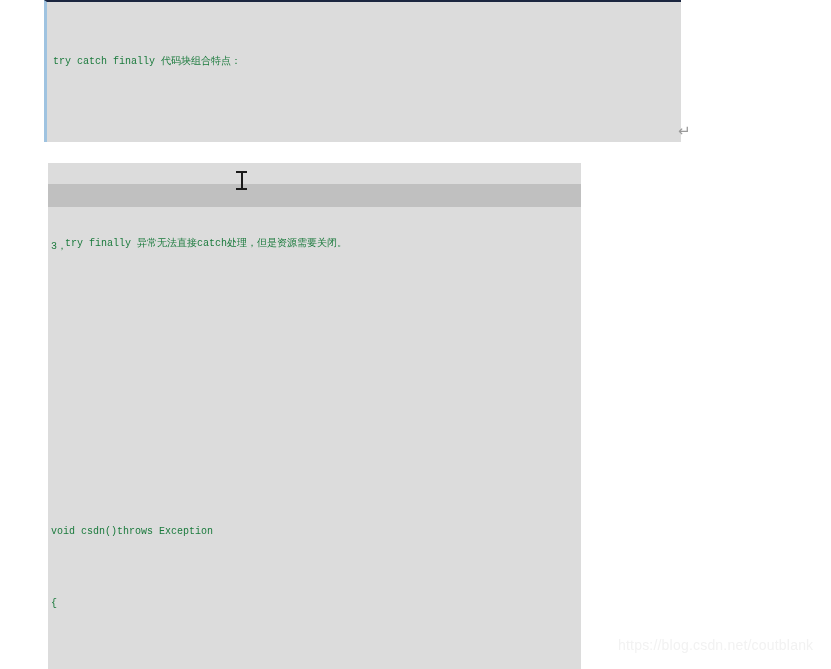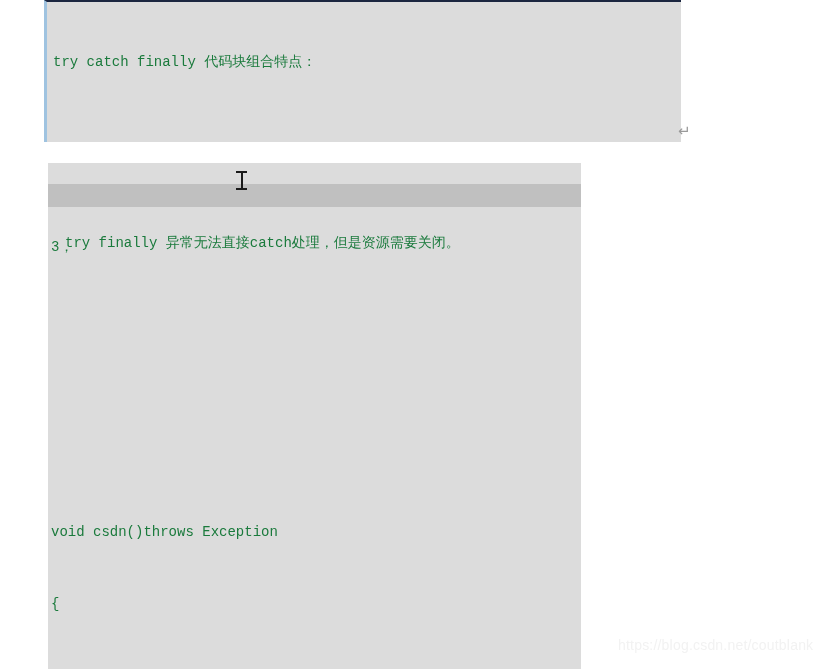--- a/index.html
+++ b/index.html
@@ -15,21 +15,21 @@
     overflow: hidden;
     font-family: "Liberation Mono", "DejaVu Sans Mono", monospace;
   }
 
   
   .code-block {
     position: absolute;
     background: #dcdcdc;
     color: #1a7a3c;
     font-family: "Liberation Mono", "DejaVu Sans Mono", monospace;
-    font-size: 14px;
+    font-size: 10px;
     line-height: 24px;
     white-space: pre;
     box-sizing: border-box;
   }
 
   
   #block-one {
     left: 44px;
     top: 0px;
     width: 637px;

